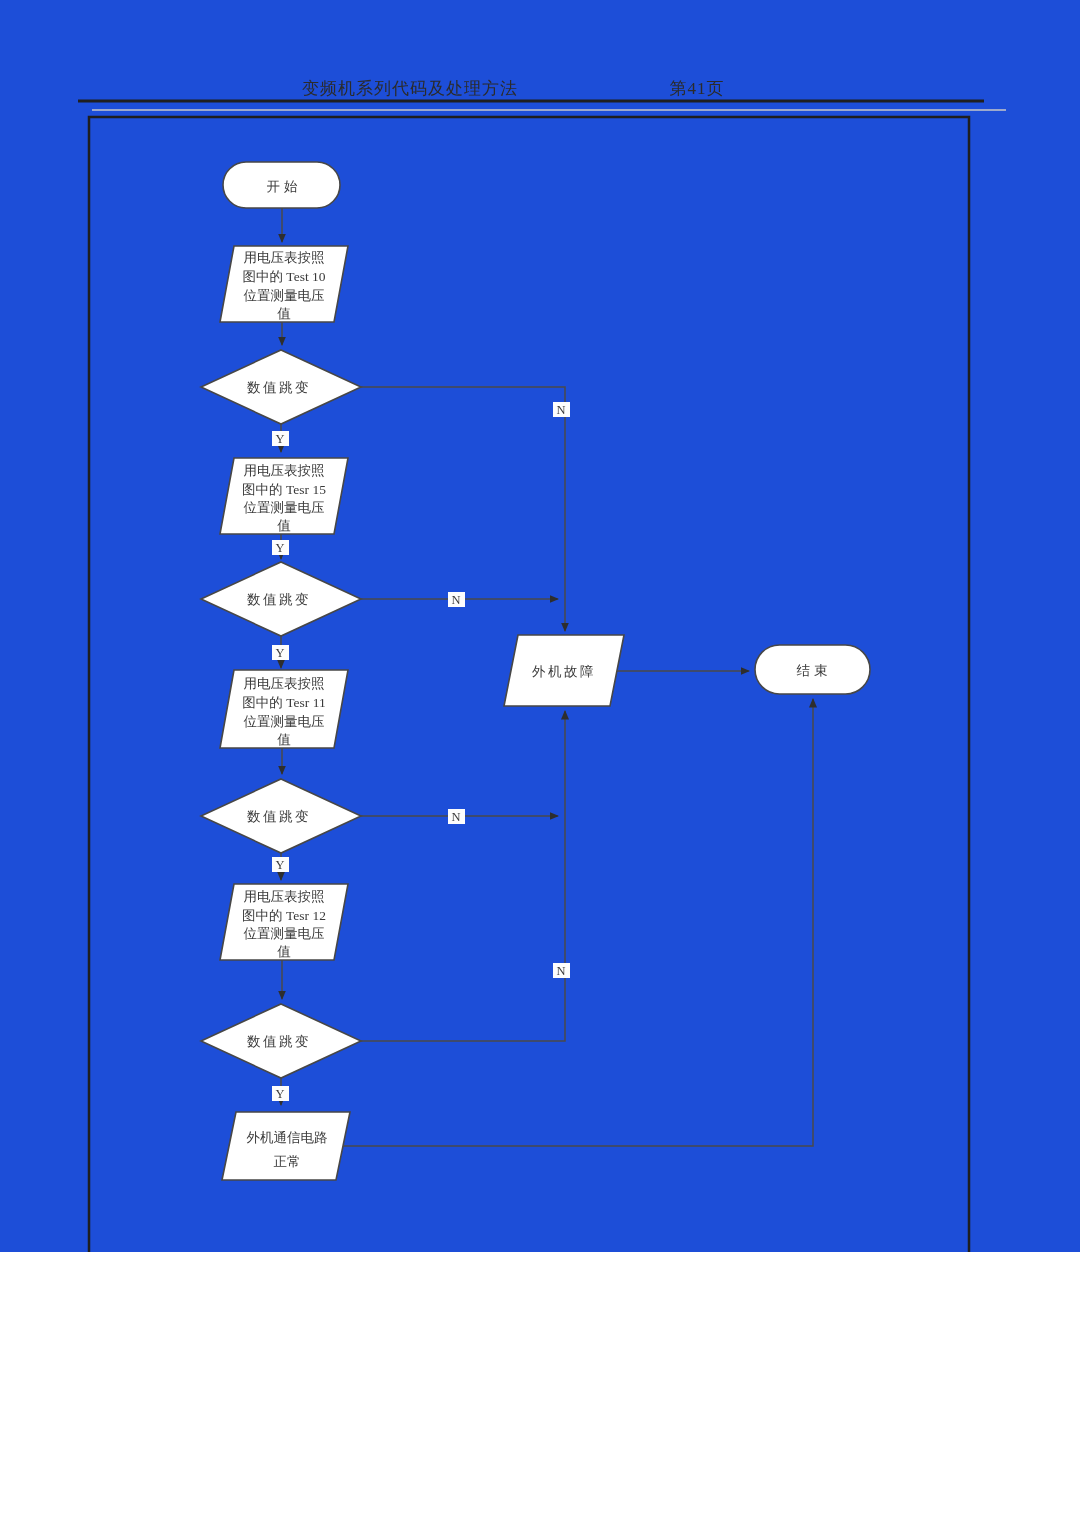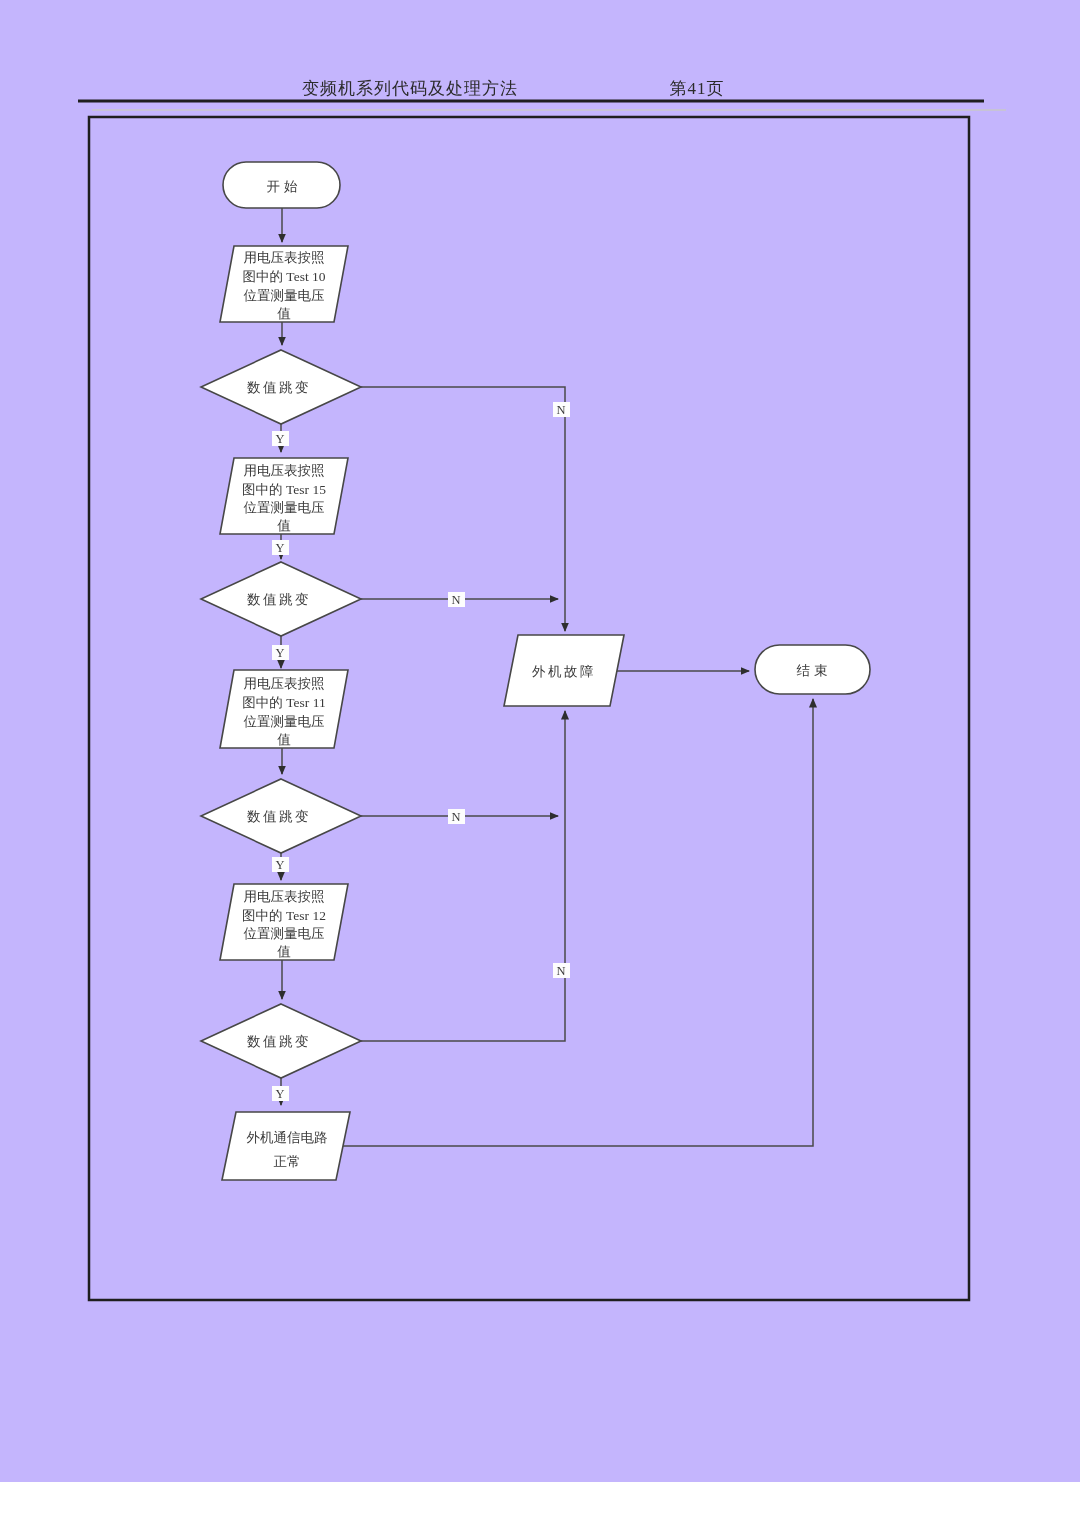--- a/index.html
+++ b/index.html
@@ -1,20 +1,20 @@
 <!DOCTYPE html>
 <html><head>
 <meta charset="utf-8">
 <style>
   html, body { margin: 0; padding: 0; background: #ffffff; }
   .page {
     position: relative;
     width: 1080px;
-    height: 1482px;
-    background: #c4b5fd;
+    height: 1252px;
+    background: #1d4ed8;
     font-family: "Liberation Serif", "DejaVu Serif", serif;
     overflow: hidden;
   }
   svg { display: block; }
   .node-shape { fill: #ffffff; stroke: #474747; stroke-width: 1.6; }
   .connector { fill: none; stroke: #4a4a4a; stroke-width: 1.5; }
   .node-text {
     fill: #3a3a3a;
     font-family: "Liberation Serif", "DejaVu Serif", serif;
     font-size: 13.5px;

